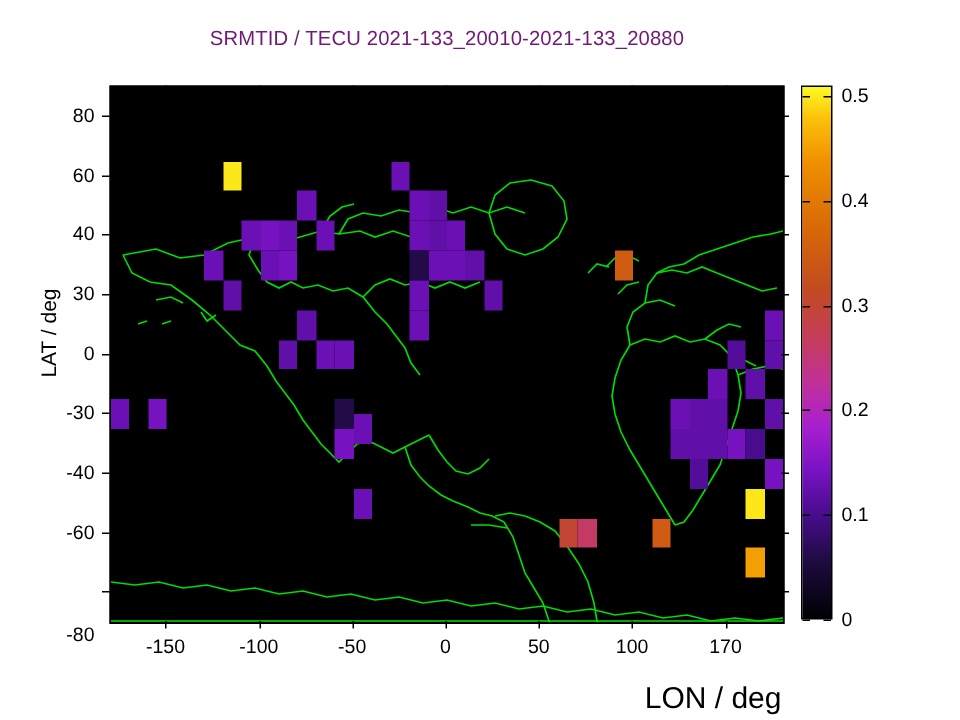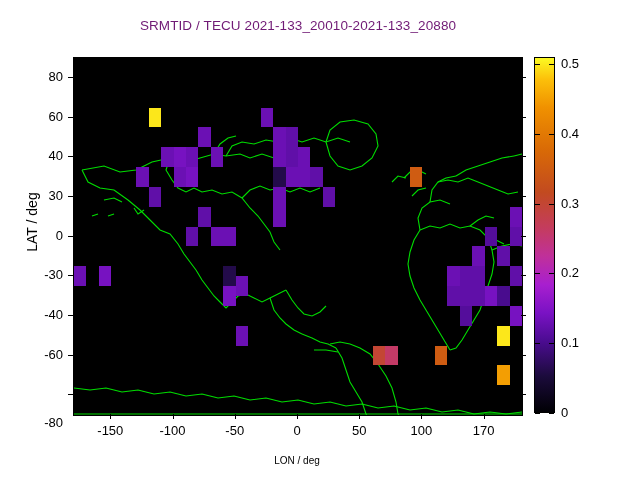--- a/index.html
+++ b/index.html
@@ -26,21 +26,21 @@
   .cell{position:absolute;}
 
   
   .tick{position:absolute;background:#000;}
   .xtick{width:1px;height:5px;}
   .ytick{width:5px;height:1px;}
   .xlab{position:absolute;font-size:13px;text-align:center;width:60px;color:#000;}
   .ylab{position:absolute;font-size:13px;text-align:right;width:46px;color:#000;}
   .axis-title-x{
     position:absolute;left:73px;top:455px;width:448px;
-    text-align:center;font-size:10px;color:#000;
+    text-align:right;font-size:20px;color:#000;
   }
   .axis-title-y{
     position:absolute;left:-38px;top:214px;width:140px;
     text-align:center;font-size:14px;color:#000;
     transform:rotate(-90deg);transform-origin:center center;
   }
 
   
   .cbar-box{
     position:absolute;left:534px;top:57px;width:21px;height:356px;

